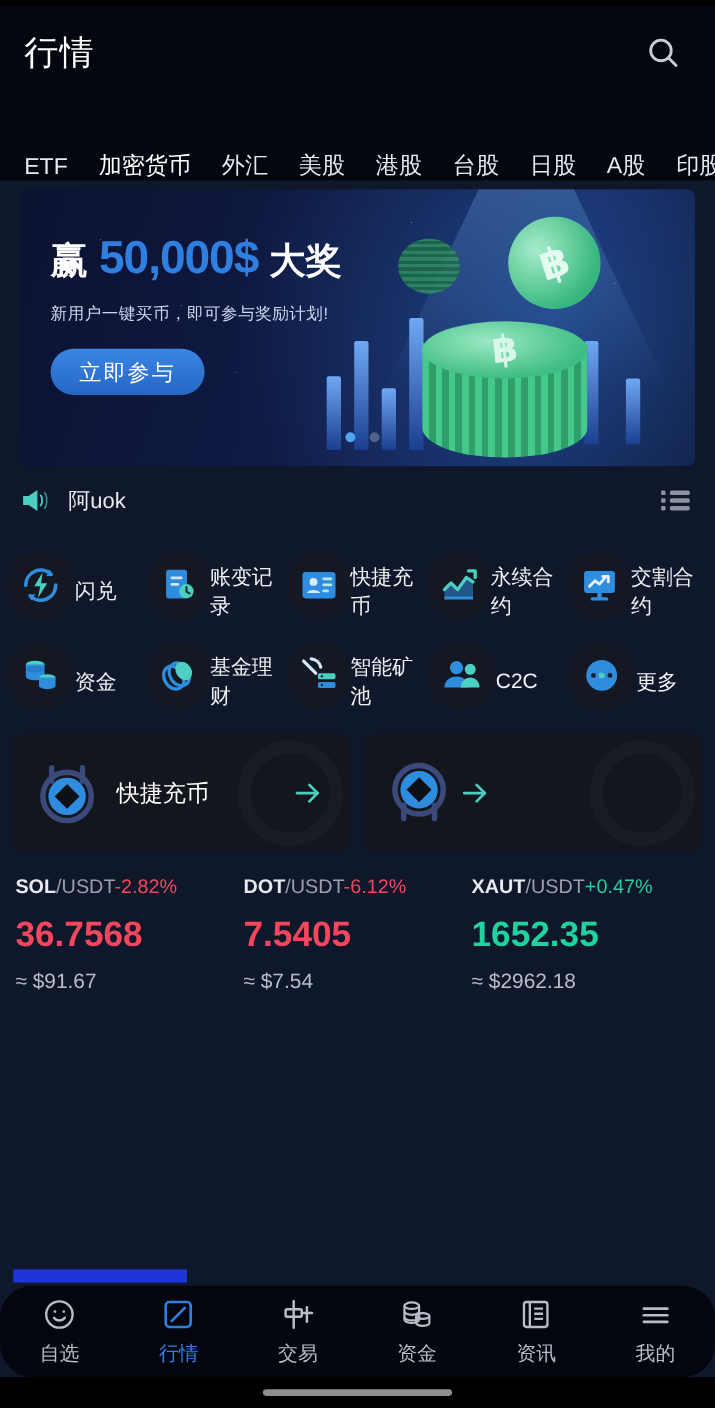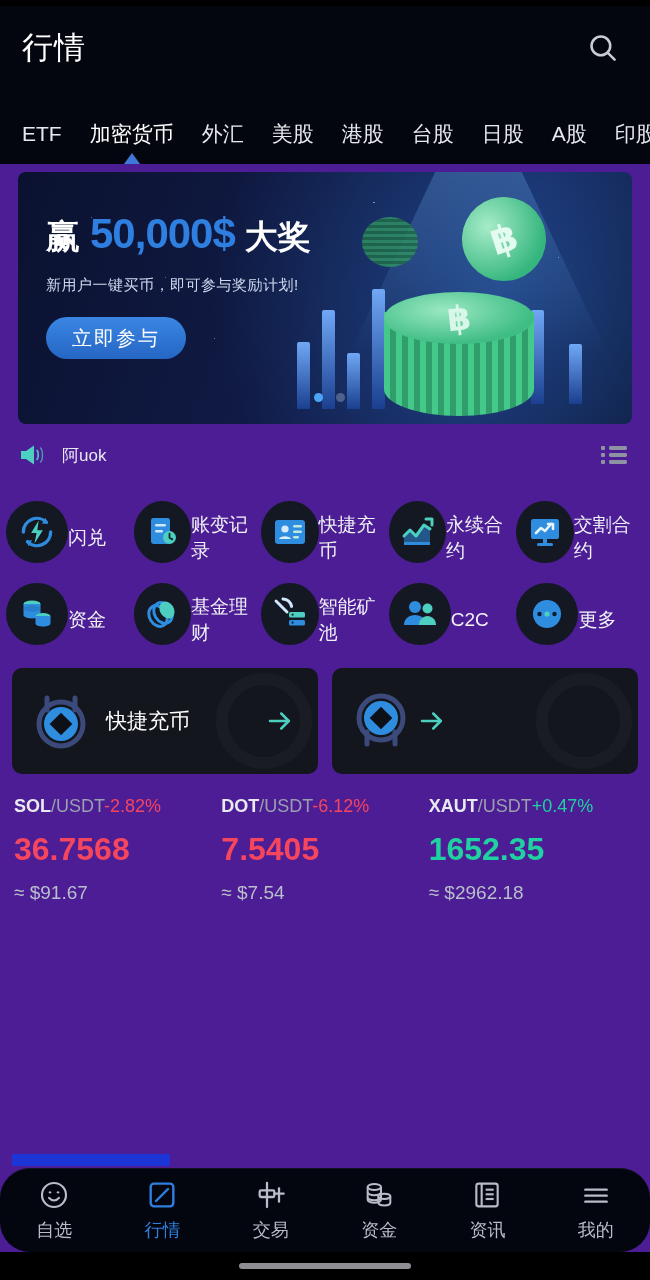--- a/index.html
+++ b/index.html
@@ -5,42 +5,42 @@
   * { box-sizing: border-box; margin: 0; padding: 0; }
   html, body {
     width: 650px; height: 1280px;
     background: #04060f;
     font-family: "Liberation Sans", "DejaVu Sans", sans-serif;
     overflow: hidden;
   }
   .phone {
     position: relative;
     width: 650px; height: 1280px;
-    background: #4c1d95;
+    background: #0f172a;
     display: flex; flex-direction: column;
   }
 
   
   .status-strip { height: 6px; background: #000; flex: 0 0 auto; }
 
   
   .header {
     flex: 0 0 auto;
     height: 84px;
     display: flex; align-items: center; justify-content: space-between;
     padding: 0 24px 0 22px;
     background: #04060f;
   }
   .page-title { font-size: 31px; color: #ffffff; letter-spacing: 1px; }
   .search-btn { width: 46px; height: 46px; display: flex; align-items: center; justify-content: center; }
 
   
   .tabs-wrap { flex: 0 0 auto; height: 74px; position: relative; background: #04060f; overflow: hidden; }
   .tabs {
-    display: flex; align-items: center;
+    display: flex; align-items: flex-end;
     height: 74px; padding-left: 22px;
     gap: 28px; white-space: nowrap;
   }
   .tab {
     position: relative;
     font-size: 21px;
     color: #e8e9ee;
     padding-top: 14px;
     flex: 0 0 auto;
   }
@@ -148,21 +148,21 @@
   .dots i.on { background: #4da3f5; }
 
   
   .announce {
     flex: 0 0 auto;
     height: 62px;
     display: flex; align-items: center;
     padding: 0 22px 0 18px;
     gap: 14px;
   }
-  .announce-text { flex: 1; font-size: 17px; color: #e9eaf0; }
+  .announce-text { flex: 1; font-size: 20px; color: #e9eaf0; }
 
   
   .grid-wrap { flex: 0 0 auto; padding: 4px 6px 0 6px; }
   .grid-row { display: flex; }
   .grid-cell {
     flex: 1 1 0;
     display: flex; flex-direction: row; align-items: center;
     padding: 10px 0 8px 0;
   }
   .ic-circle {

